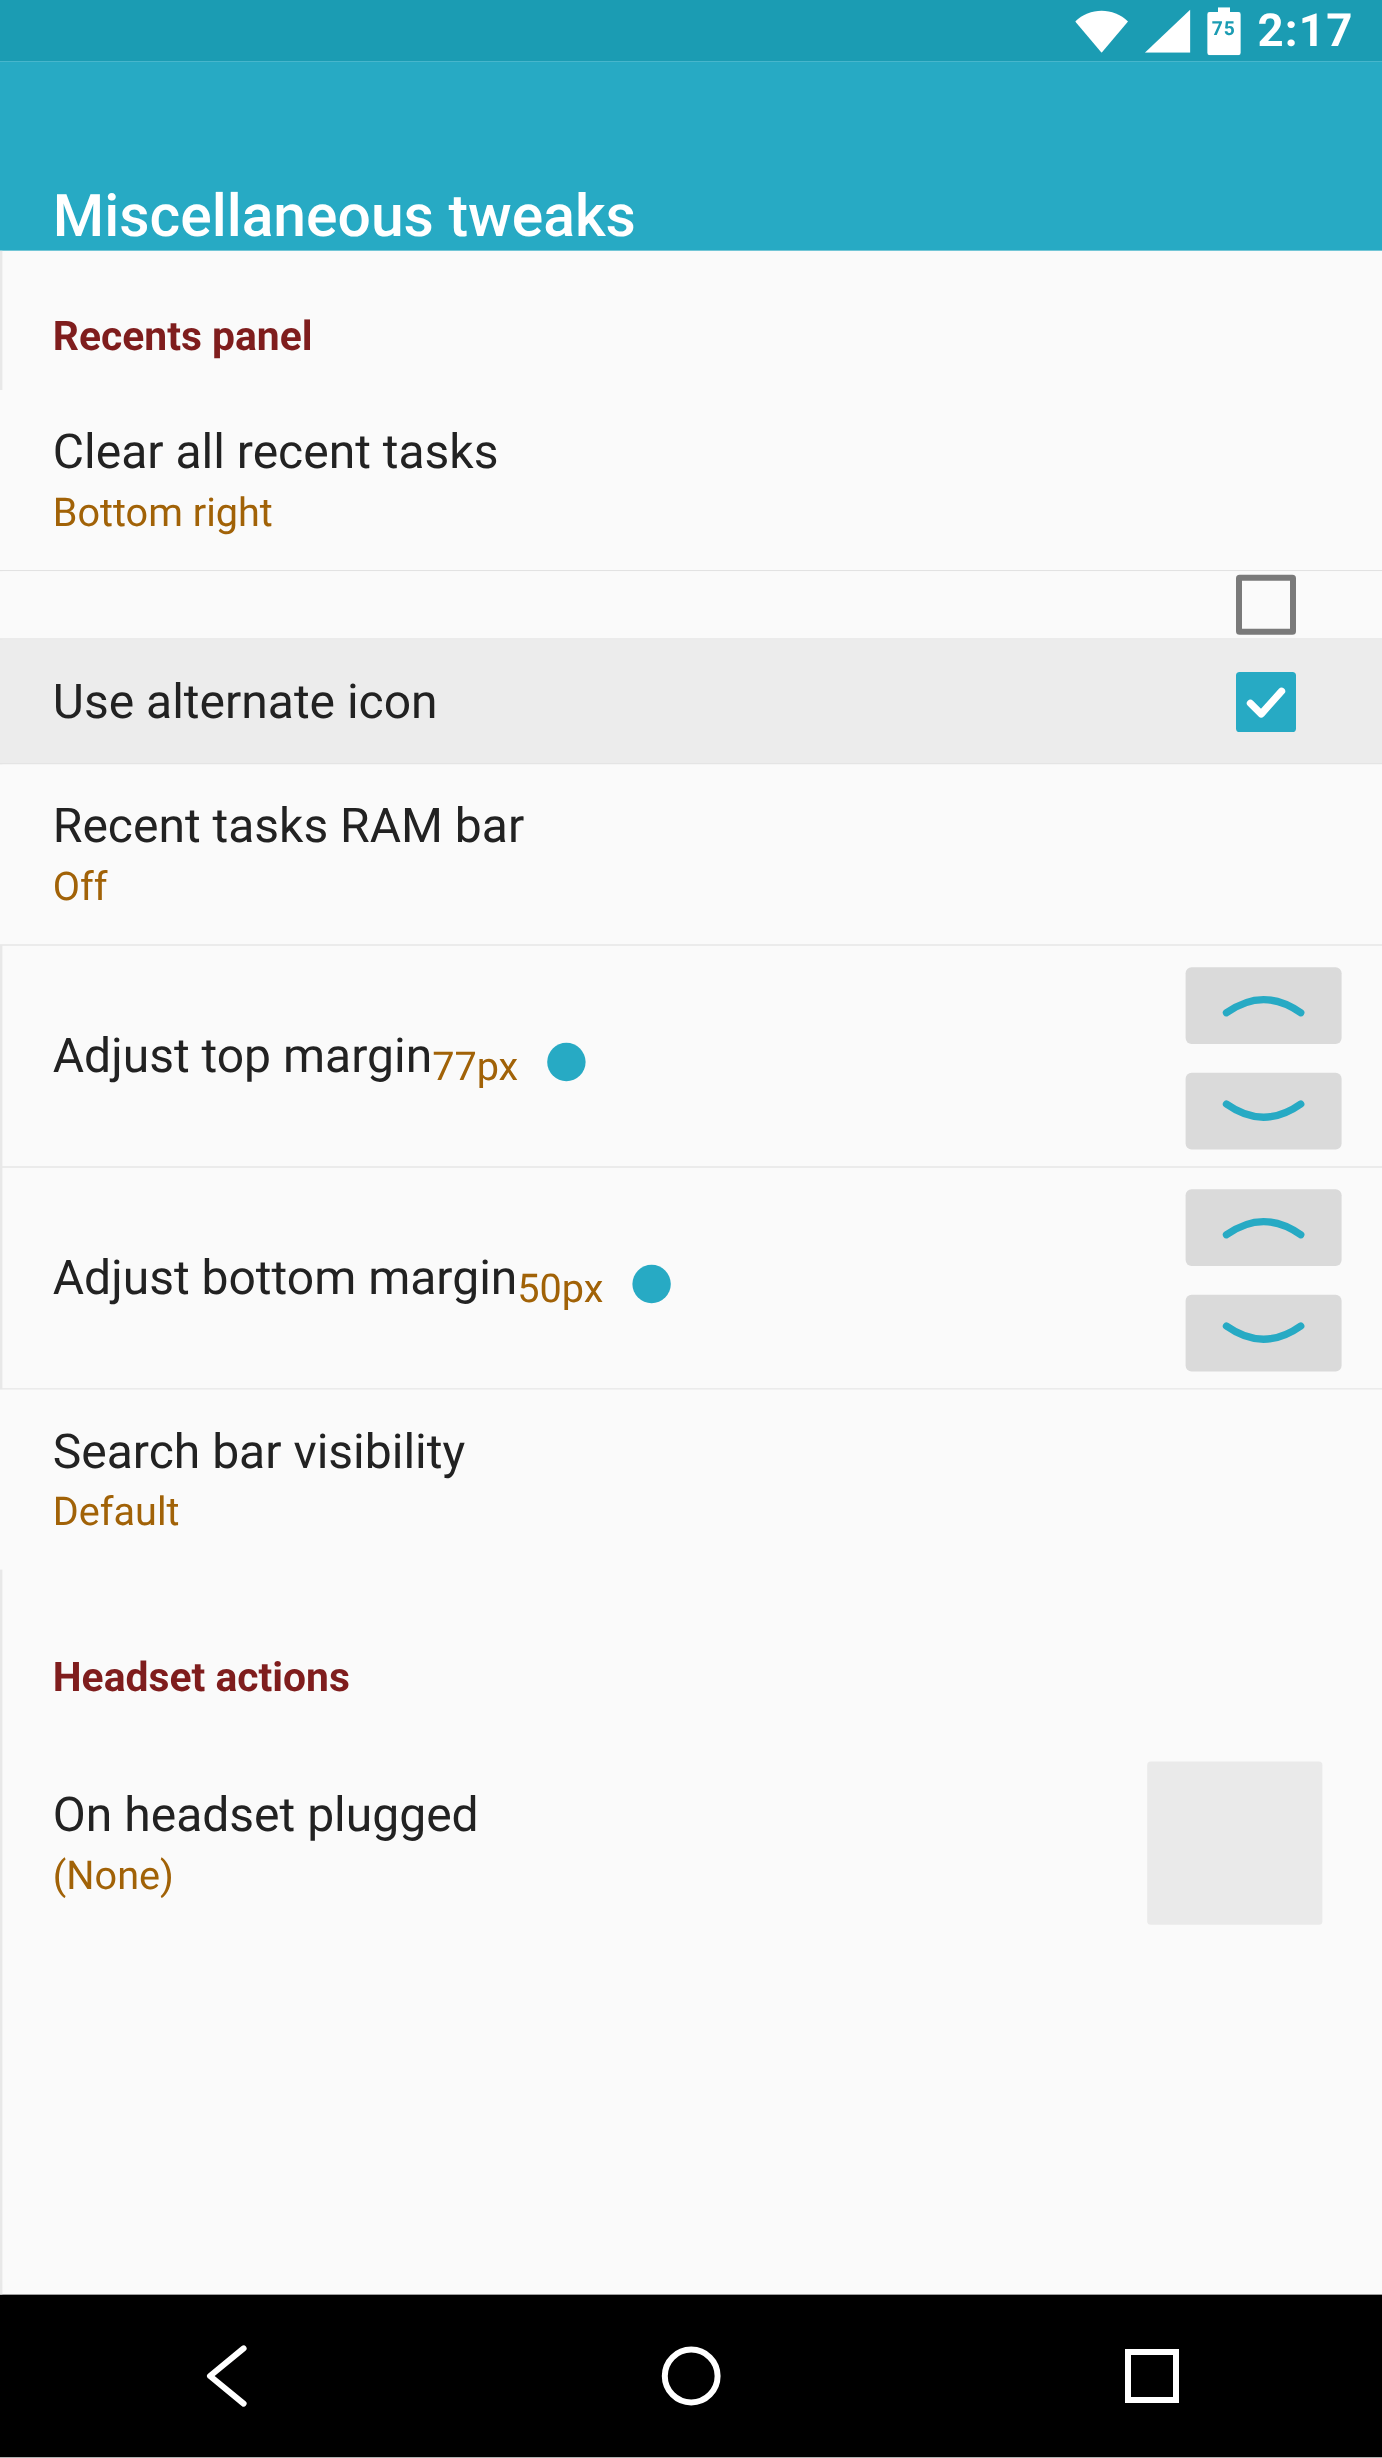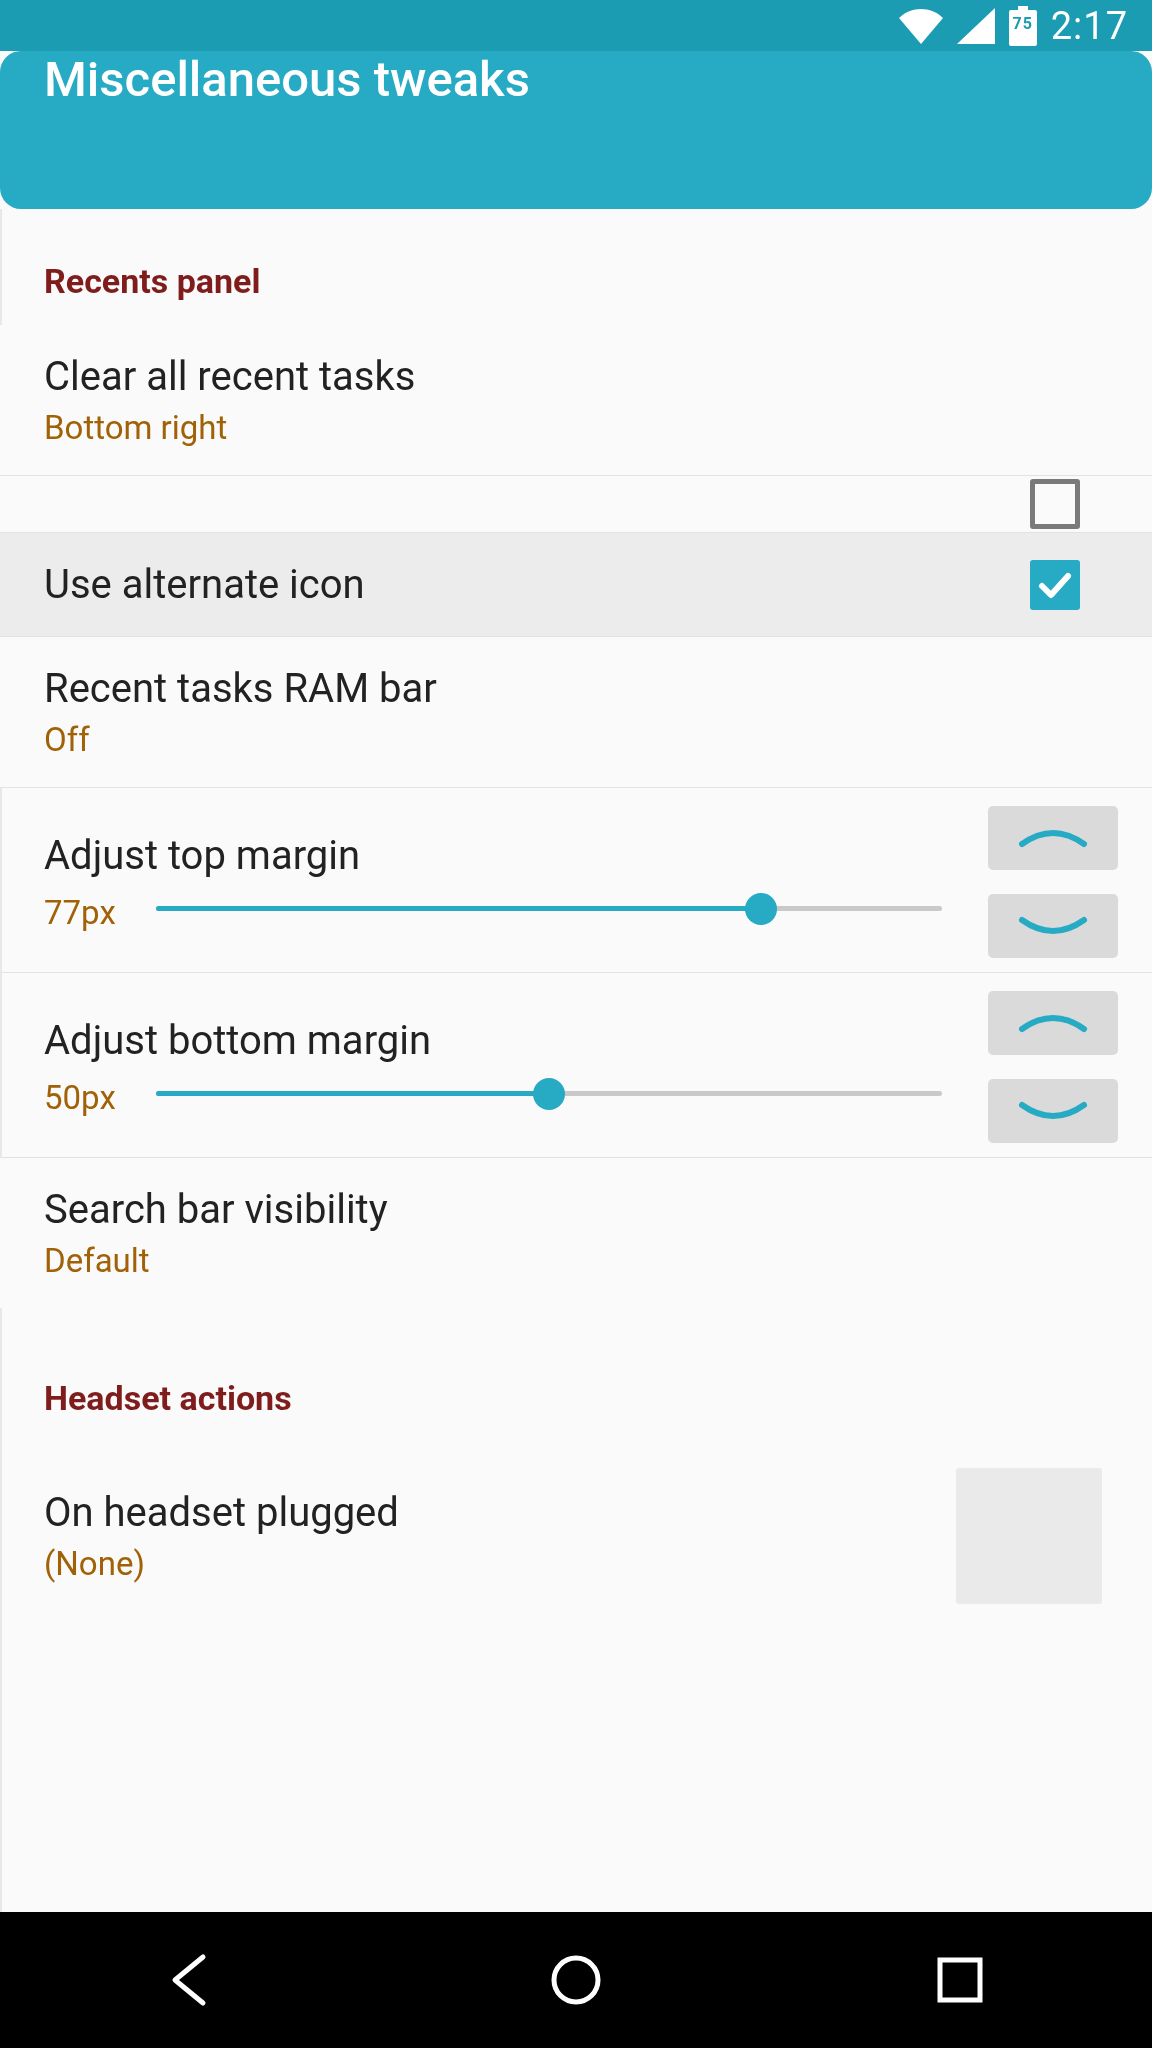--- a/index.html
+++ b/index.html
@@ -1,46 +1,46 @@
 <!DOCTYPE html>
 <html><head>
 <meta charset="utf-8">
 <style>
   * { margin: 0; padding: 0; box-sizing: border-box; font-family: -apple-system, BlinkMacSystemFont, "Segoe UI", Roboto, Helvetica, Arial, sans-serif; }
   html, body { width: 1152px; height: 2048px; background: #fff; overflow: hidden; }
   .screen { width: 1152px; height: 2048px; display: flex; flex-direction: column; background: #fafafa; }
   .statusbar { height:51px; background:#1b9cb3; color:#fff; display:flex; align-items:center; justify-content:flex-end; padding:0 24px; gap:14px; font-size:38px; font-weight:400; letter-spacing:1px; }
-  .statusbar .time { font-weight:400; }
+  .statusbar .time { font-weight:700; }
   .wifi-icon svg, .signal-icon svg, .battery-icon svg { display:block; }
   .battery-icon { position:relative; }
   .battery-icon .pct { position:absolute; top:8px; left:0; right:0; text-align:center; font-size:16px; color:#1b9cb3; font-weight:700; }
 
   
-  .appbar { background:#27aac4; height:158px; display:flex; align-items:flex-start; padding:0 44px;border-radius:21px; }
+  .appbar { background:#27aac4; height:158px; display:flex; align-items:flex-end; padding:0 44px; }
   .appbar-title { color:#fff; font-size:49px; font-weight:500; }
 
   
   .content { flex:1; background:#fafafa; position:relative; }
   .divider-v { position:absolute; top:0; bottom:0; left:0; width:2px; background:#e8e8e8; }
 
   .section-header { padding:52px 44px 24px 44px; }
   .section-header-text { color:#7f1d1d; font-size:34px; font-weight:700; }
 
   .setting { position:relative; border-bottom:1px solid #e2e2e2; padding:28px 44px 28px 44px; background:#fafafa; }
   .setting.highlighted { background:#ececec; }
   .setting-title { color:#222; font-size:40px; font-weight:400; }
   .setting-value { color:#a16207; font-size:33px; margin-top:8px; font-weight:400; }
 
   .setting .check-wrap { position:absolute; right:72px; top:50%; transform:translateY(-50%); }
   .checkbox { width:50px; height:50px; border:5px solid #7a7a7a; border-radius:3px; background:transparent; }
   .checkbox.checked { border-color:#27aac4; background:#27aac4; display:flex; align-items:center; justify-content:center; }
   .checkbox.checked svg { display:block; }
 
   .slider-full-row { border-bottom:1px solid #e2e2e2; padding:18px 34px 14px 44px; display:flex; align-items:center; }
-  .slider-full-left { flex:1; display:flex; flex-direction:column; }
+  .slider-full-left { flex:1; display:flex; flex-direction:row; }
   .slider-full-left .row1 { }
   .slider-full-left .row2 { display:flex; align-items:center; gap:40px; margin-top:6px; }
   .slider-full-left .row2 .setting-value { flex:0 0 auto; }
   .slider-track-wrap { flex:1; position:relative; height:32px; display:flex; align-items:center; }
   .slider-track { height:5px; background:#c9c9c9; width:100%; position:relative; border-radius:3px; }
   .slider-fill { height:5px; background:#27aac4; position:absolute; left:0; top:0; border-radius:3px; }
   .slider-thumb { width:32px; height:32px; border-radius:50%; background:#27aac4; position:absolute; top:50%; transform:translate(-50%,-50%); }
 
   .stepper-col { display:flex; flex-direction:column; gap:24px; margin-left:46px; }
   .stepper-btn { width:130px; height:64px; background:#dadada; border-radius:5px; display:flex; align-items:center; justify-content:center; }

